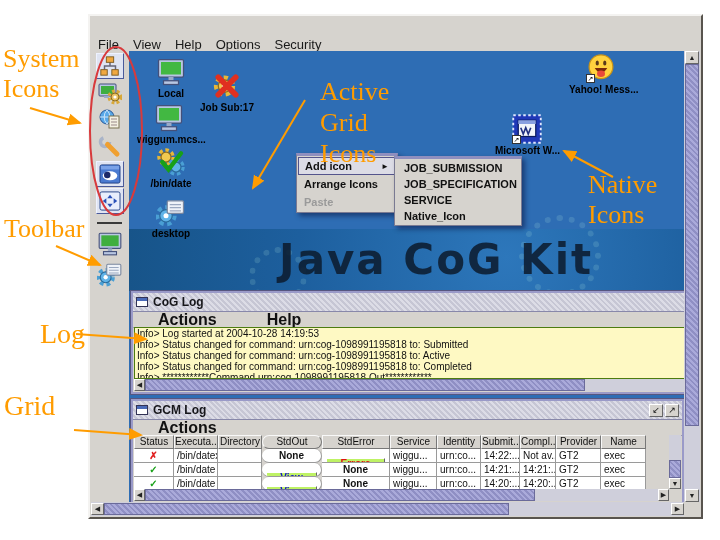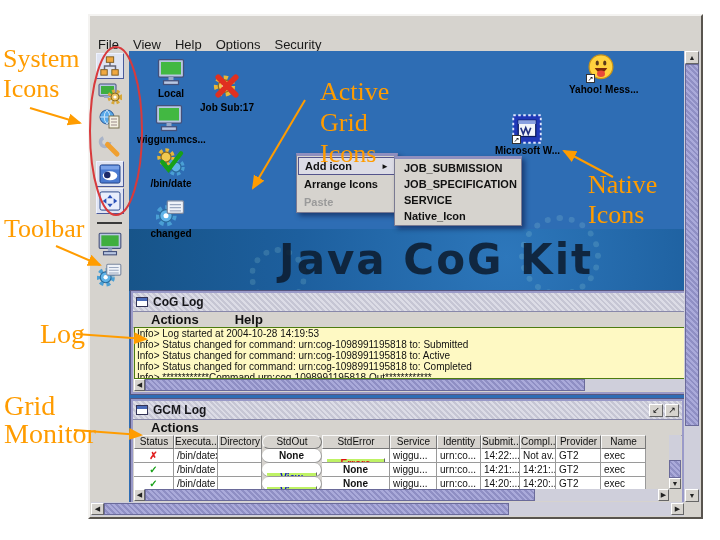--- a/index.html
+++ b/index.html
@@ -52,21 +52,21 @@
   
   .iframe{position:absolute;background:#d6d3ce;border:2px solid #9a9ac8;outline:1px solid #565680;box-sizing:border-box;}
   .ftitle{height:18px;display:flex;align-items:center;padding:0 3px;border-bottom:1px solid #8888aa;
           background:repeating-linear-gradient(45deg,#dcdce6 0 2px,#c6c6d4 2px 4px);}
   .ftico{width:12px;height:10px;background:#fff;border:1px solid #335;position:relative;flex:0 0 auto;box-sizing:border-box;}
   .ftico:before{content:"";position:absolute;left:0;top:0;right:0;height:3px;background:#4a6ab8;}
   .fttext{font-size:12px;font-weight:bold;color:#16161a;margin-left:5px;flex:1;white-space:nowrap;}
   .fbtn{width:14px;height:13px;background:#d6d3ce;border:1px solid;border-color:#fff #666 #666 #fff;
         font-size:9px;line-height:11px;text-align:center;color:#111;margin-left:2px;box-sizing:border-box;}
   .fmenubar{height:15px;background:#d6d3ce;border-bottom:1px solid #9a9aae;display:flex;align-items:center;}
-  .fmenuitem{font-size:13px;font-weight:bold;color:#111;padding:0 18px;}
+  .fmenuitem{font-size:16px;font-weight:bold;color:#111;padding:0 25px;}
   
   .sbv{position:absolute;width:12px;background:#cfcfdb;}
   .sbh{position:absolute;height:12px;background:#cfcfdb;}
   .sbthumb{position:absolute;background:repeating-linear-gradient(45deg,#aaaada 0 2px,#8f8fc4 2px 4px);border:1px solid #6a6a9a;box-sizing:border-box;}
   .sbbtn{position:absolute;background:#d6d3ce;border:1px solid;border-color:#fff #666 #666 #fff;
          font-size:7px;color:#222;display:flex;align-items:center;justify-content:center;box-sizing:border-box;}
   
   .logarea{position:absolute;background:#fef9c3;border:1px solid #4d7c0f;overflow:hidden;}
   .logline{font-size:10px;line-height:11px;color:#101010;white-space:nowrap;padding-left:2px;}
   
@@ -91,21 +91,20 @@
 <body>
 
 <div class="ann" style="left:3px;top:44px;">
   <div>System</div>
   <div>Icons</div>
 </div>
 <div class="ann" style="left:4px;top:214px;">Toolbar</div>
 <div class="ann small" style="left:40px;top:320px;">Log</div>
 <div class="ann small" style="left:4px;top:392px;">
   <div>Grid</div>
-  <div>Monitor</div>
 </div>
 <div class="ann" style="left:320px;top:76px;line-height:31px;z-index:61;">
   <div>Active</div>
   <div>Grid</div>
   <div>Icons</div>
 </div>
 <div class="ann" style="left:588px;top:170px;">
   <div>Native</div>
   <div>Icons</div>
 </div>
@@ -258,21 +257,21 @@
       </div>
 
       <div class="dicon" style="left:10px;top:146px;">
         <div class="ic"><svg width="30" height="30" viewBox="0 0 24 24">
           <circle cx="8" cy="15" r="6" fill="none" stroke="#4a9fd4" stroke-width="5" stroke-dasharray="3 2.5"></circle>
           <circle cx="8" cy="15" r="5" fill="#5fb3e8" stroke="#2a6a9a"></circle>
           <circle cx="8" cy="15" r="2" fill="#fff"></circle>
           <rect x="9" y="3" width="13" height="10" rx="1" fill="#eef2f8" stroke="#7a88a0"></rect>
           <path d="M11 6 h9 M11 8.5 h9 M11 11 h9" stroke="#9aa8c0" stroke-width="1"></path>
         </svg></div>
-        <div class="lbl">changed</div>
+        <div class="lbl">desktop</div>
       </div>
 
       <div class="dicon" style="left:440px;top:2px;">
         <div class="ic"><svg width="30" height="30" viewBox="0 0 24 24">
           <circle cx="12" cy="11" r="9.5" fill="#ffd23e" stroke="#c8931a"></circle>
           <ellipse cx="9" cy="8" rx="1.3" ry="2" fill="#5a3a1a"></ellipse>
           <ellipse cx="15" cy="8" rx="1.3" ry="2" fill="#5a3a1a"></ellipse>
           <path d="M7 12 q5 8 10 0 Z" fill="#7a2a0a"></path>
           <ellipse cx="12" cy="16.5" rx="3.2" ry="2.6" fill="#e84a3a"></ellipse>
         </svg>

